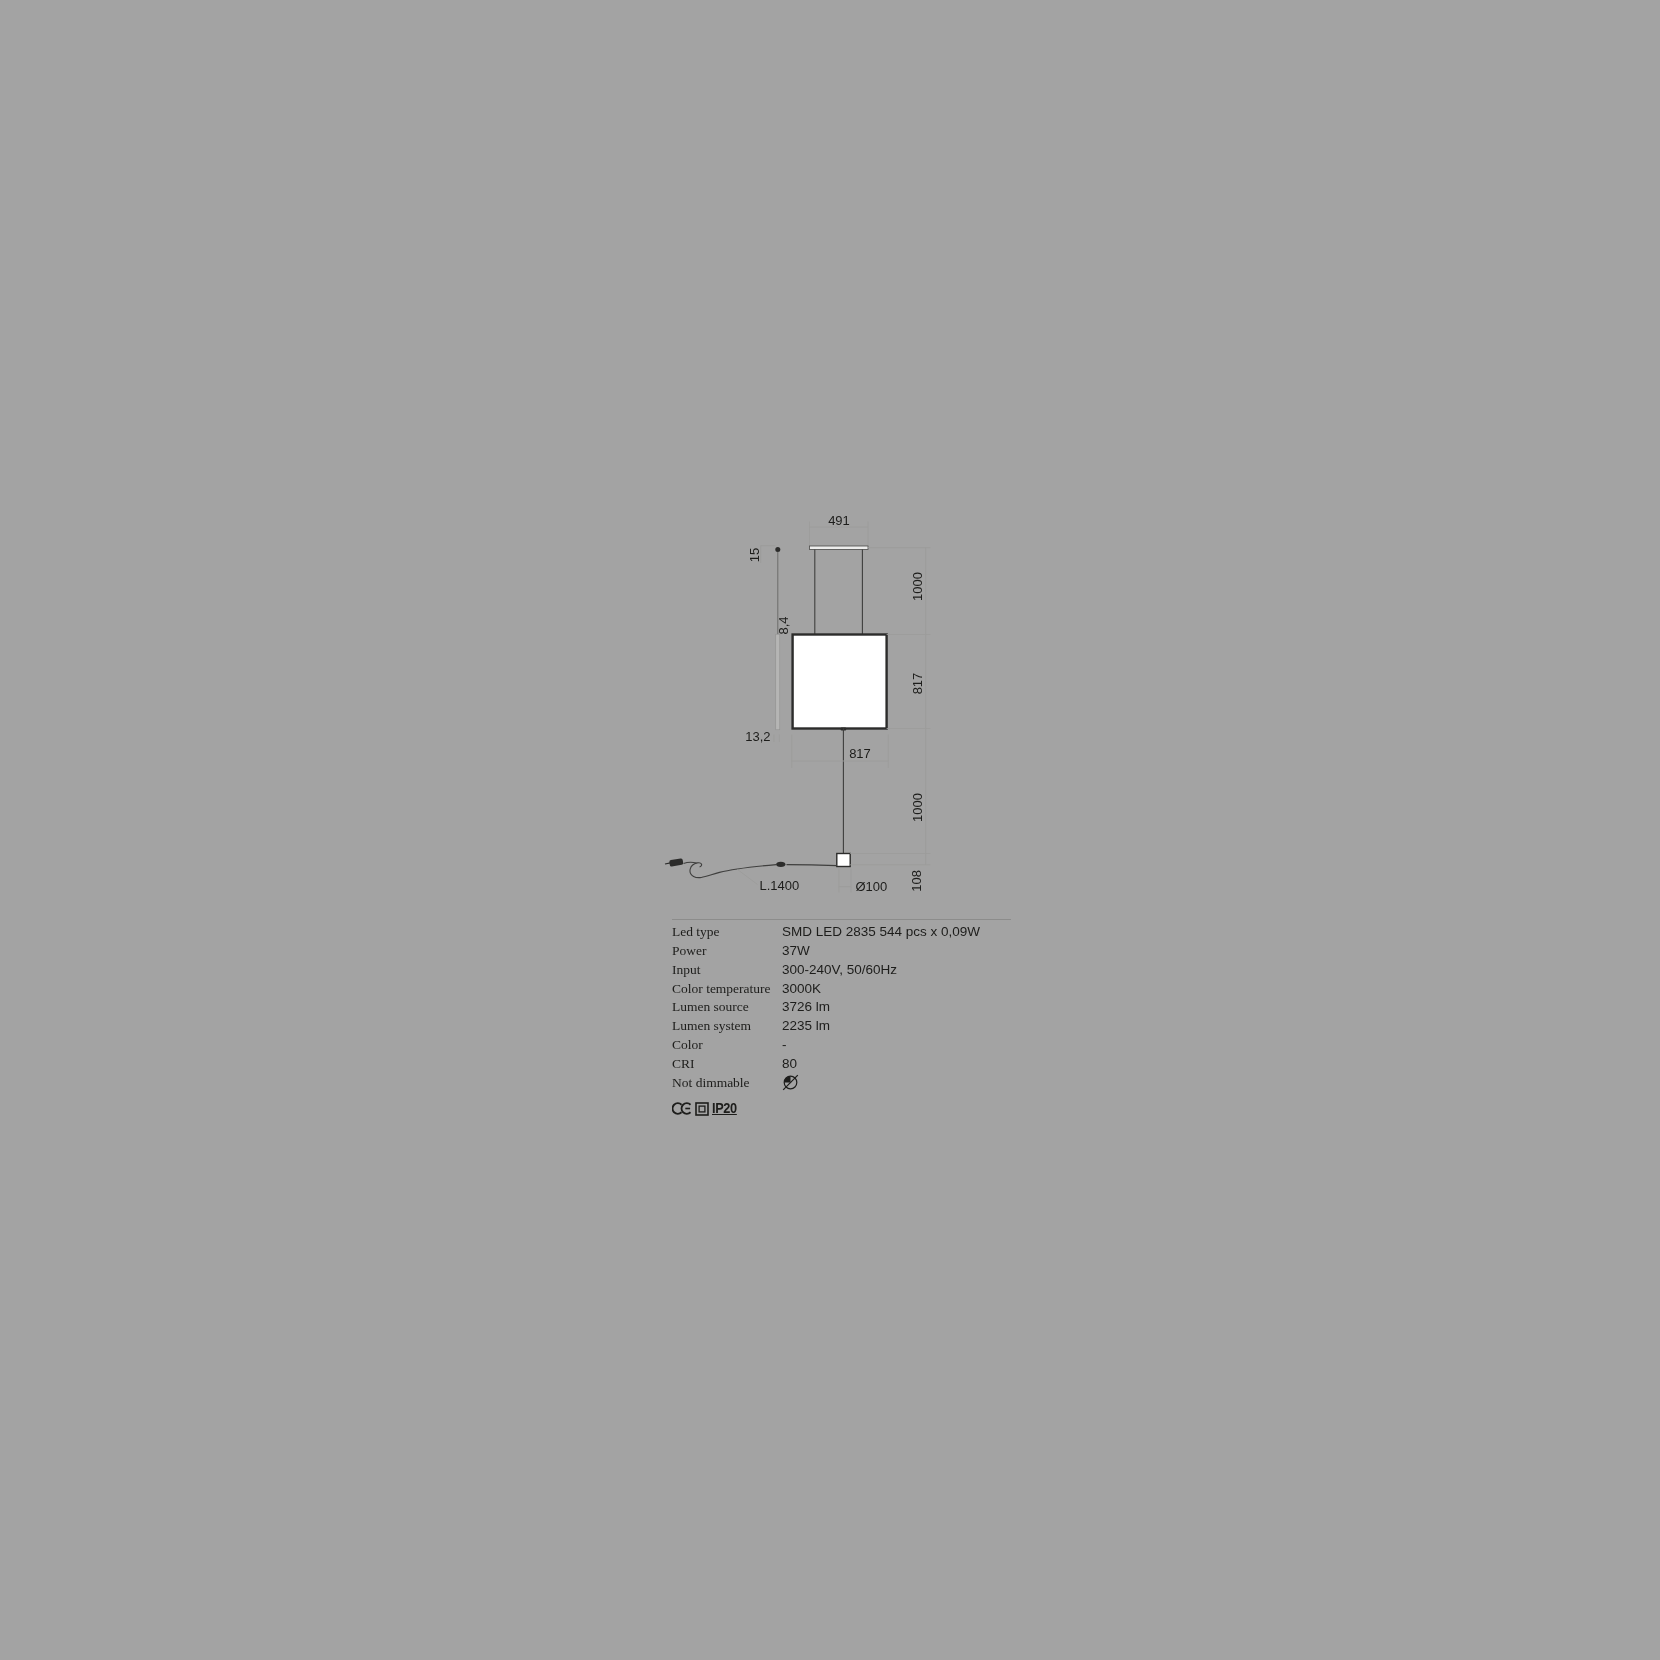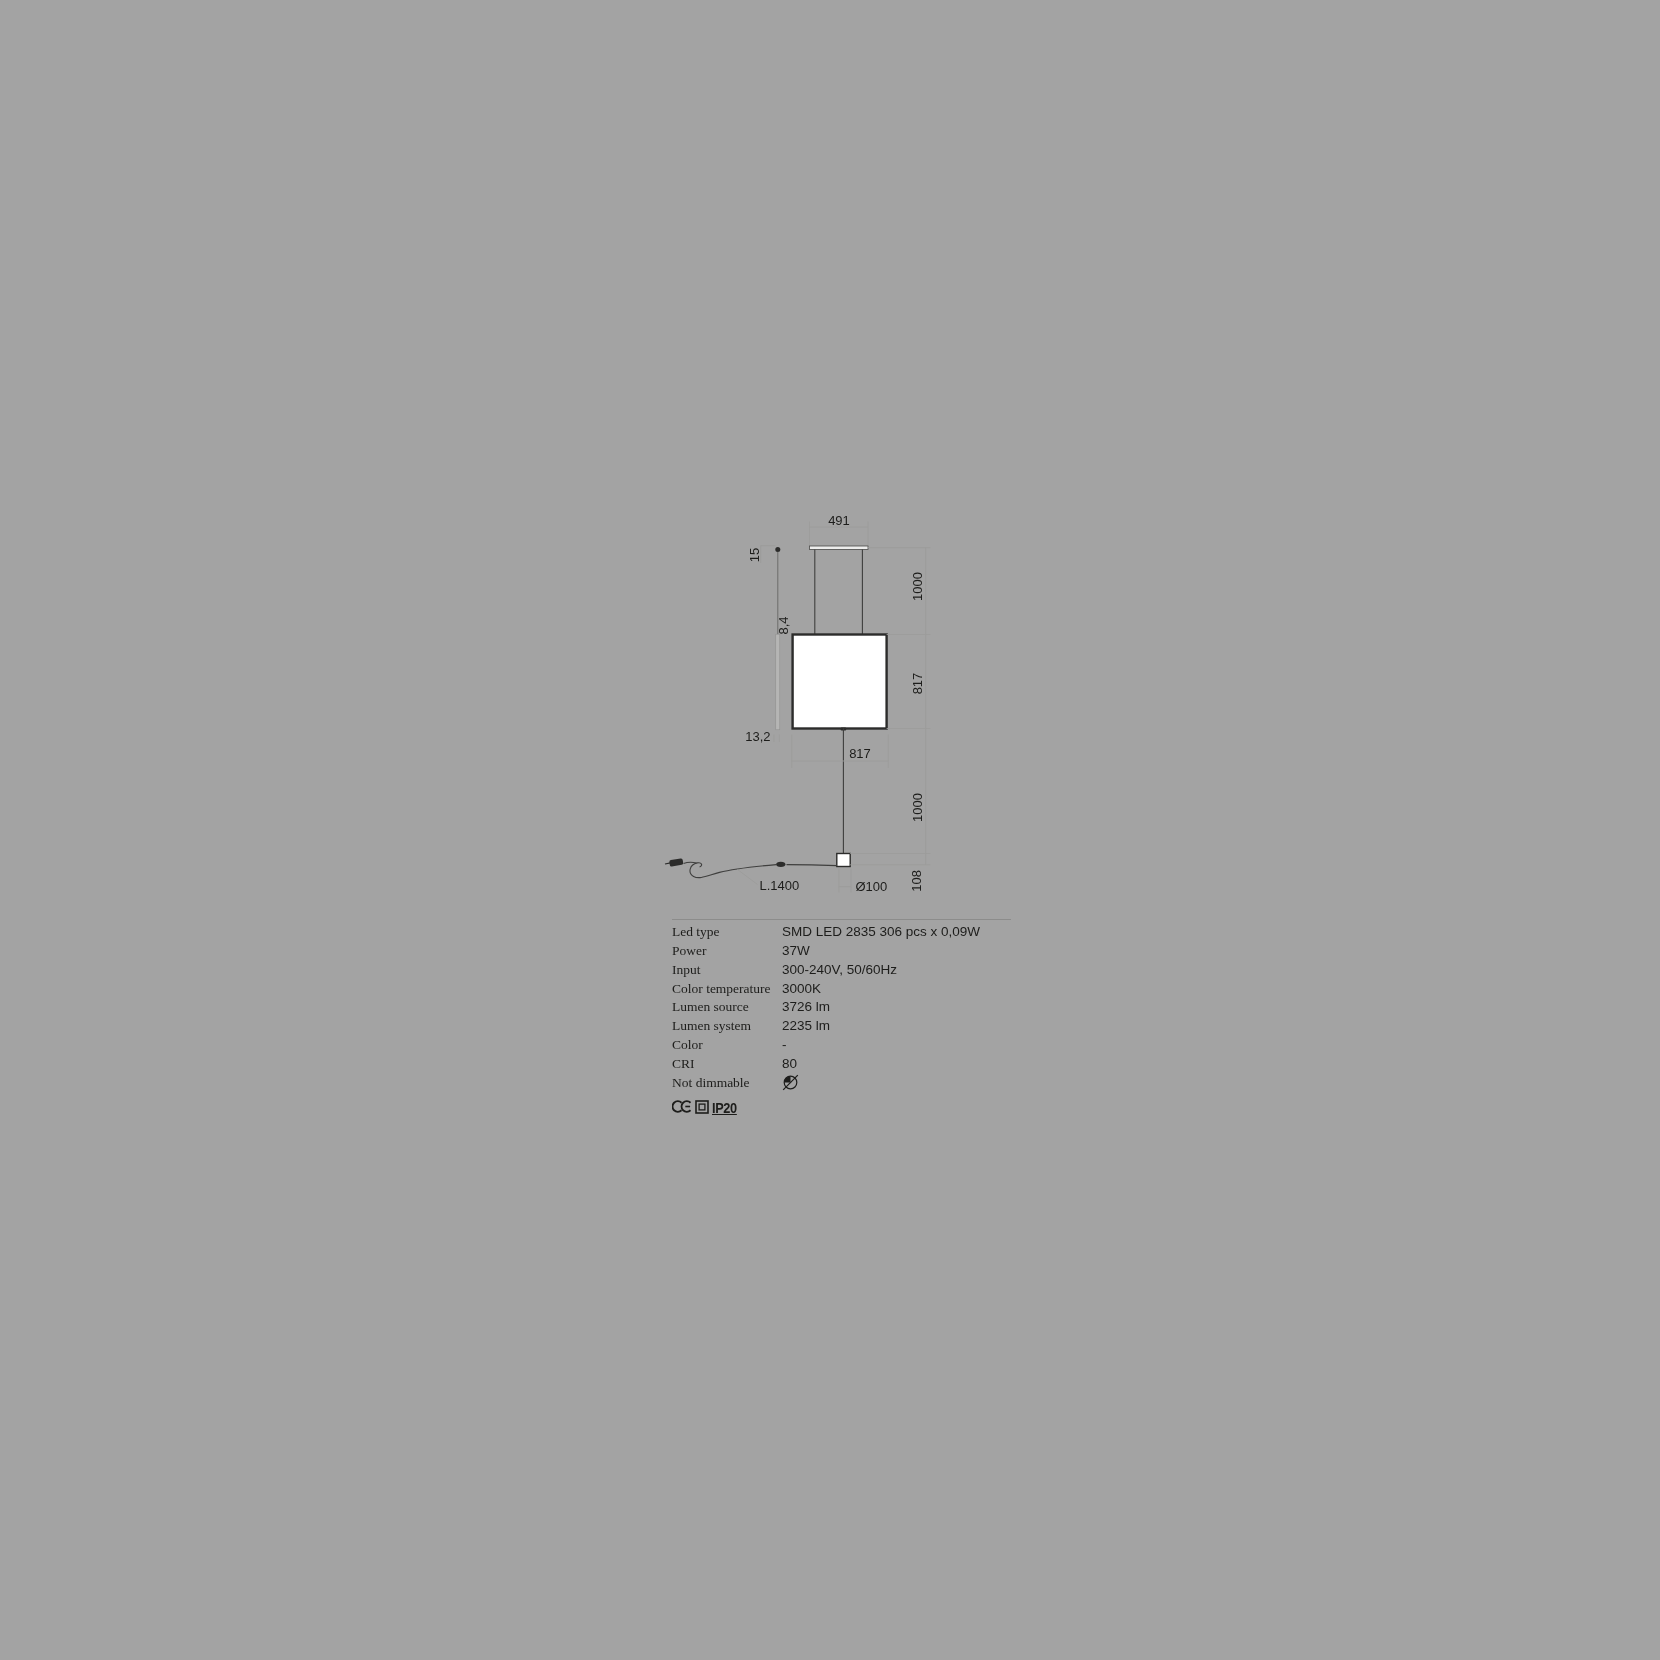--- a/index.html
+++ b/index.html
@@ -14,21 +14,21 @@
   .txt{font:13px "Liberation Sans",sans-serif;fill:var(--ink,#1d1d1b);}
 
   
   .spec-table{position:absolute;left:672px;top:919px;width:339px;}
   .spec-rule{height:1.2px;background:#8c8c8b;margin:0 0 3px 0;}
   .spec-row{display:flex;height:18.8px;line-height:18.8px;font-size:13.5px;}
   .spec-label{width:110px;flex:0 0 110px;font-family:Liberation Serif, serif;}
   .spec-value{flex:1;white-space:nowrap;}
   .icon-cell{display:flex;align-items:center;height:18.8px;}
 
-  .cert-row{position:absolute;left:672px;top:1100px;display:flex;align-items:flex-start;gap:3px;height:16px;text-decoration:underline;}
+  .cert-row{position:absolute;left:672px;top:1100px;display:flex;align-items:flex-end;gap:3px;height:16px;text-decoration:underline;}
   .ip-rating{font-size:14.5px;font-weight:bold;letter-spacing:-0.4px;
              display:inline-block;transform:scaleX(0.88);transform-origin:left center;}
 </style>
 </head>
 <body>
 
 <div class="canvas">
 
   <svg class="drawing" viewBox="620 465 430 450" xmlns="http://www.w3.org/2000/svg">
 
@@ -118,21 +118,21 @@
       <line class="ln-dim" x1="838.9" y1="886.6" x2="851.1" y2="886.6"></line>
       <text class="txt" x="855.5" y="890.5">Ø100</text>
     </g>
   </svg>
 
   <div class="spec-table">
     <div class="spec-rule"></div>
 
     <div class="spec-row">
       <span class="spec-label">Led type</span>
-      <span class="spec-value">SMD LED 2835 306 pcs x 0,09W</span>
+      <span class="spec-value">SMD LED 2835 544 pcs x 0,09W</span>
     </div>
     <div class="spec-row">
       <span class="spec-label">Power</span>
       <span class="spec-value">37W</span>
     </div>
     <div class="spec-row">
       <span class="spec-label">Input</span>
       <span class="spec-value">300-240V, 50/60Hz</span>
     </div>
     <div class="spec-row">

